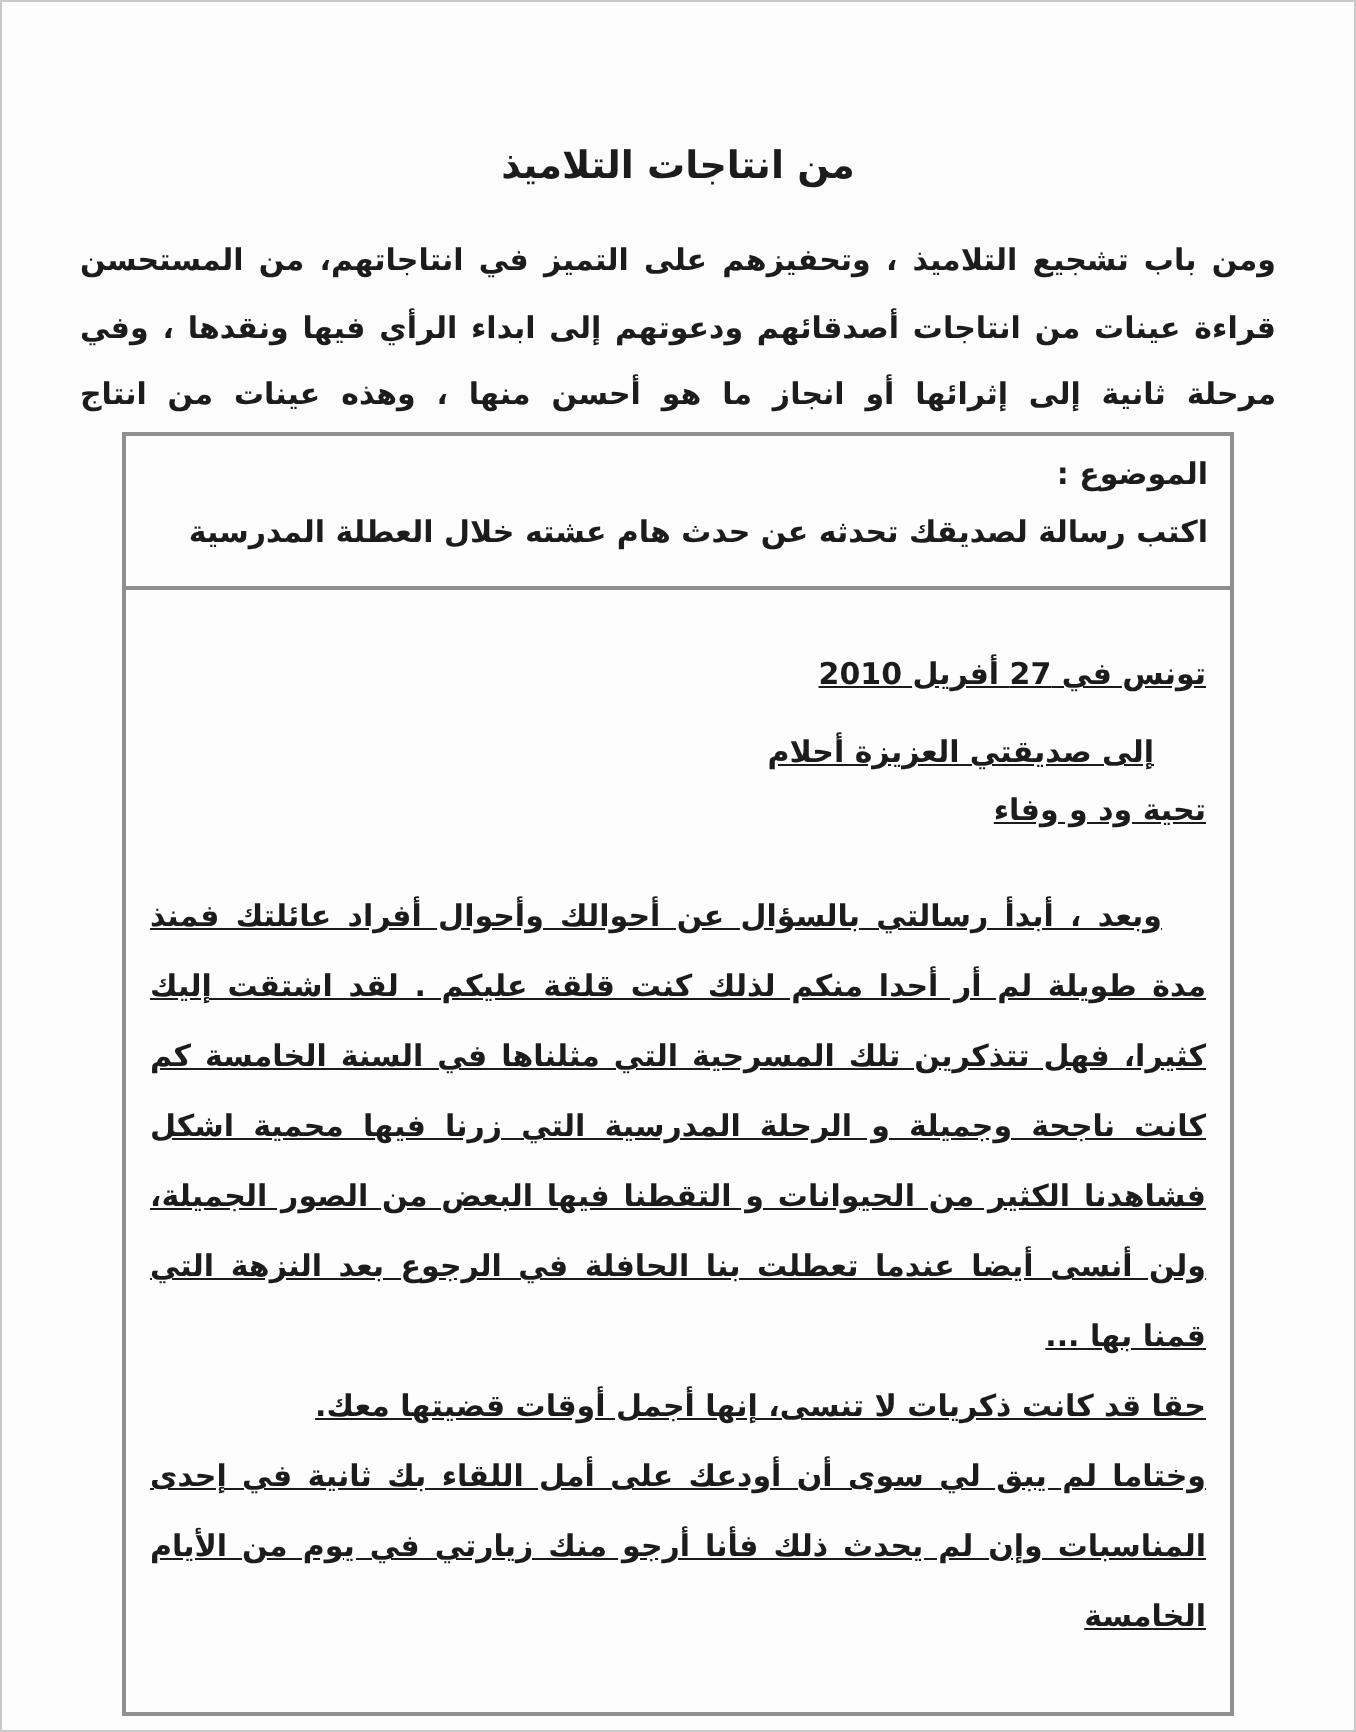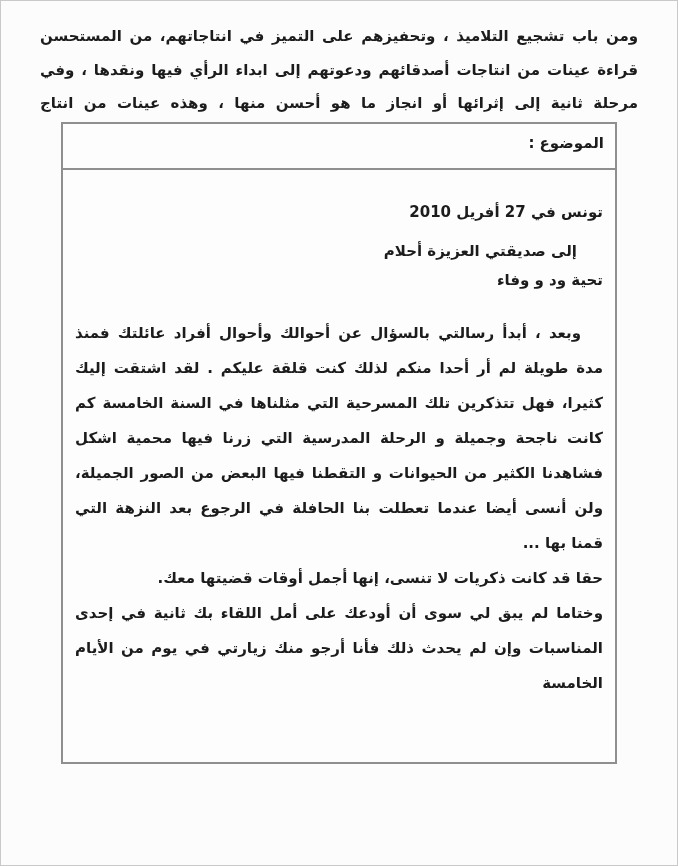--- a/index.html
+++ b/index.html
@@ -52,46 +52,49 @@
     padding: 6px 11px 11px 11px;
     font-size: 15px;
   }
   .subject-label { line-height: 27px; }
   .subject-text  { line-height: 31px; }
   .letter {
     flex: 1;
     padding: 0 12px;
     font-size: 15px;
     overflow: hidden;
+    text-decoration: underline;
   }
   .letter .date      { margin-top: 30px; line-height: 24px; }
   .letter .recipient { margin-top: 15px; padding-right: 26px; line-height: 24px; }
   .letter .greeting  { margin-top: 5px; line-height: 24px; }
   .letter p.body {
     margin: 0;
     text-align: justify;
     line-height: 35px;
   }
   .letter p.body.first {
     margin-top: 24px;
     text-indent: 22px;
   }
 </style>
 </head>
 <body>
 
 <div class="page">
 
+  <h1 class="title">من انتاجات التلاميذ</h1>
 
   <p class="intro">ومن باب تشجيع التلاميذ ، وتحفيزهم على التميز في انتاجاتهم، من المستحسن قراءة عينات من انتاجات أصدقائهم ودعوتهم إلى ابداء الرأي فيها ونقدها ، وفي مرحلة ثانية إلى إثرائها أو انجاز ما هو أحسن منها ، وهذه عينات من انتاج المتعلمين.</p>
 
   <div class="frame">
 
     <div class="subject">
       <div class="subject-label">الموضوع :</div>
+      <div class="subject-text">اكتب رسالة لصديقك تحدثه عن حدث هام عشته خلال العطلة المدرسية</div>
     </div>
 
     <div class="letter">
       <div class="date">تونس في 27 أفريل 2010</div>
       <div class="recipient">إلى صديقتي العزيزة أحلام</div>
       <div class="greeting">تحية ود و وفاء</div>
 
       <p class="body first">وبعد ، أبدأ رسالتي بالسؤال عن أحوالك وأحوال أفراد عائلتك فمنذ مدة طويلة لم أر أحدا منكم لذلك كنت قلقة عليكم . لقد اشتقت إليك كثيرا، فهل تتذكرين تلك المسرحية التي مثلناها في السنة الخامسة كم كانت ناجحة وجميلة و الرحلة المدرسية التي زرنا فيها محمية اشكل فشاهدنا الكثير من الحيوانات و التقطنا فيها البعض من الصور الجميلة، ولن أنسى أيضا عندما تعطلت بنا الحافلة في الرجوع بعد النزهة التي قمنا بها ...</p>
       <p class="body">حقا قد كانت ذكريات لا تنسى، إنها أجمل أوقات قضيتها معك.</p>
       <p class="body">وختاما لم يبق لي سوى أن أودعك على أمل اللقاء بك ثانية في إحدى المناسبات  وإن لم يحدث ذلك فأنا أرجو منك زيارتي في يوم من الأيام الخامسة</p>

